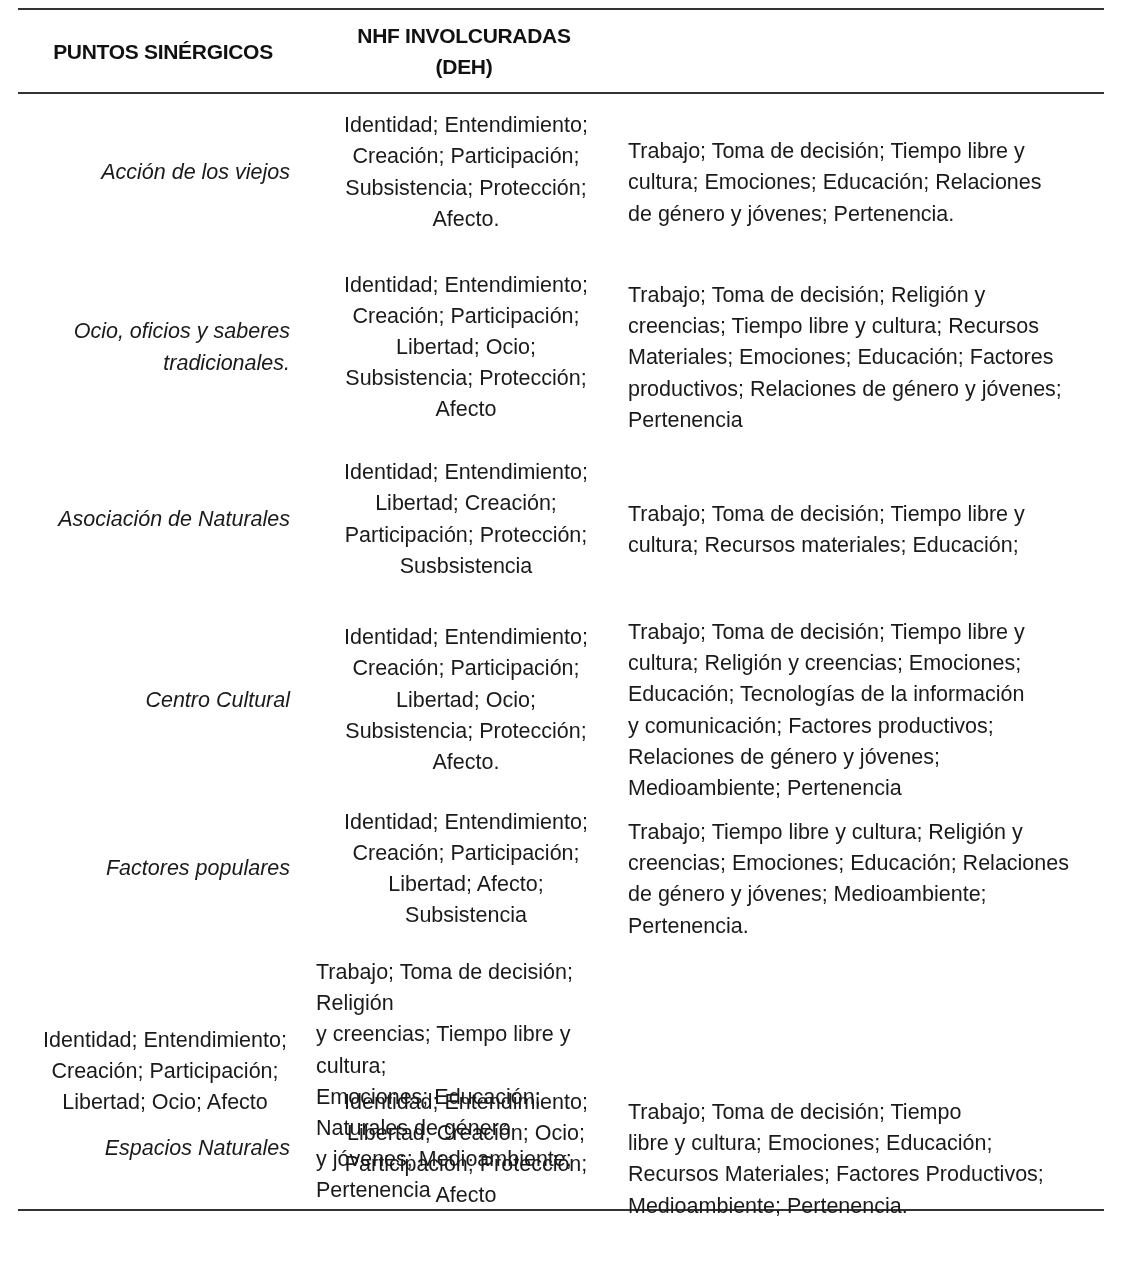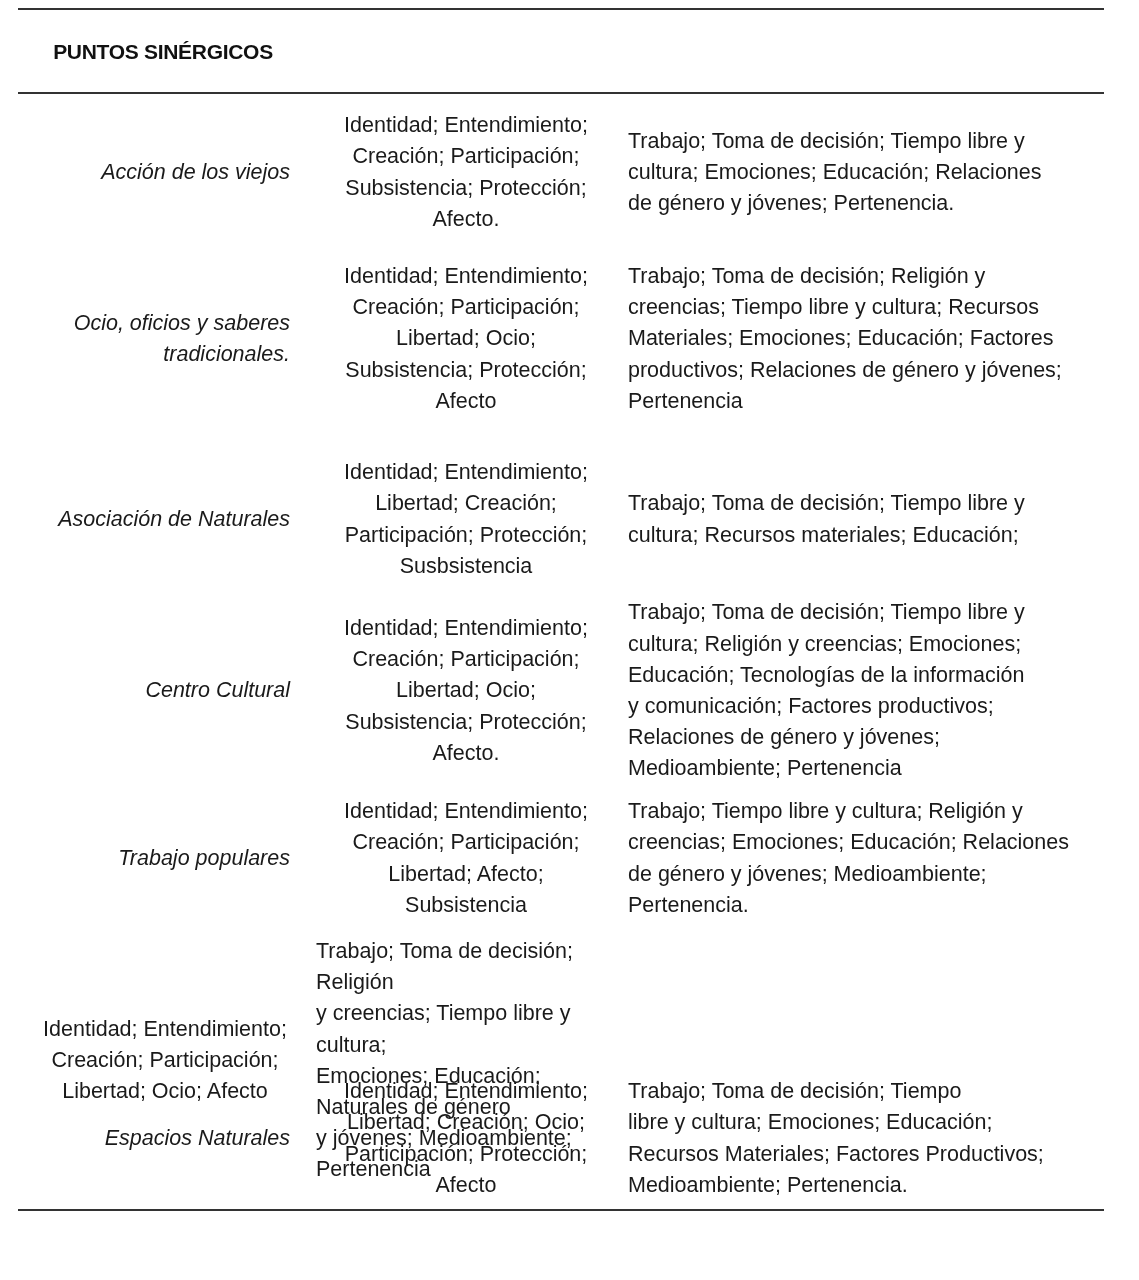--- a/index.html
+++ b/index.html
@@ -57,38 +57,41 @@
       box-sizing: border-box;
     }
     .cell.nhf {
       padding-left: 4px;
       white-space: pre-line;
       text-align: center;
     }
     .cell.dim {
       padding-left: 8px;
       white-space: pre-line;
+      margin-top: 21px;
     }
     .r0 { height: 125px; margin-top: 16px; }
     .r1 { height: 160px; margin-top: 24px; }
     .r2 { height: 125px; margin-top: 38px; }
     .r3 { height: 190px; margin-top: 14px; }
     .r4 { height: 125px; margin-top: 10px; }
     .r5 { height: 125px; margin-top: 15px; }
     .r6 { height: 125px; margin-top: 15px; }
     .bottom-rule { margin-top: 8px; }
   </style>
 </head>
 <body>
 
 <div class="table-wrap">
   <div class="rule"></div>
 
   <div class="header">
     <div class="hcell c1">PUNTOS SINÉRGICOS</div>
+    <div class="hcell c2" style="white-space:pre-line">NHF INVOLCURADAS
+(DEH)</div>
   </div>
 
   <div class="rule"></div>
 
   <div class="row r0">
     <div class="cell name" style="white-space:pre-line">Acción de los viejos</div>
     <div class="cell nhf">Identidad; Entendimiento;
 Creación; Participación;
 Subsistencia; Protección;
 Afecto.</div>
@@ -131,21 +134,21 @@
 Afecto.</div>
     <div class="cell dim">Trabajo; Toma de decisión; Tiempo libre y
 cultura; Religión y creencias; Emociones;
 Educación; Tecnologías de la información
 y comunicación; Factores productivos;
 Relaciones de género y jóvenes;
 Medioambiente; Pertenencia</div>
   </div>
 
   <div class="row r4">
-    <div class="cell name" style="white-space:pre-line">Trabajo populares</div>
+    <div class="cell name" style="white-space:pre-line">Factores populares</div>
     <div class="cell nhf">Identidad; Entendimiento;
 Creación; Participación;
 Libertad; Afecto;
 Subsistencia</div>
     <div class="cell dim">Trabajo; Tiempo libre y cultura; Religión y
 creencias; Emociones; Educación; Relaciones
 de género y jóvenes; Medioambiente;
 Pertenencia.</div>
   </div>
 

